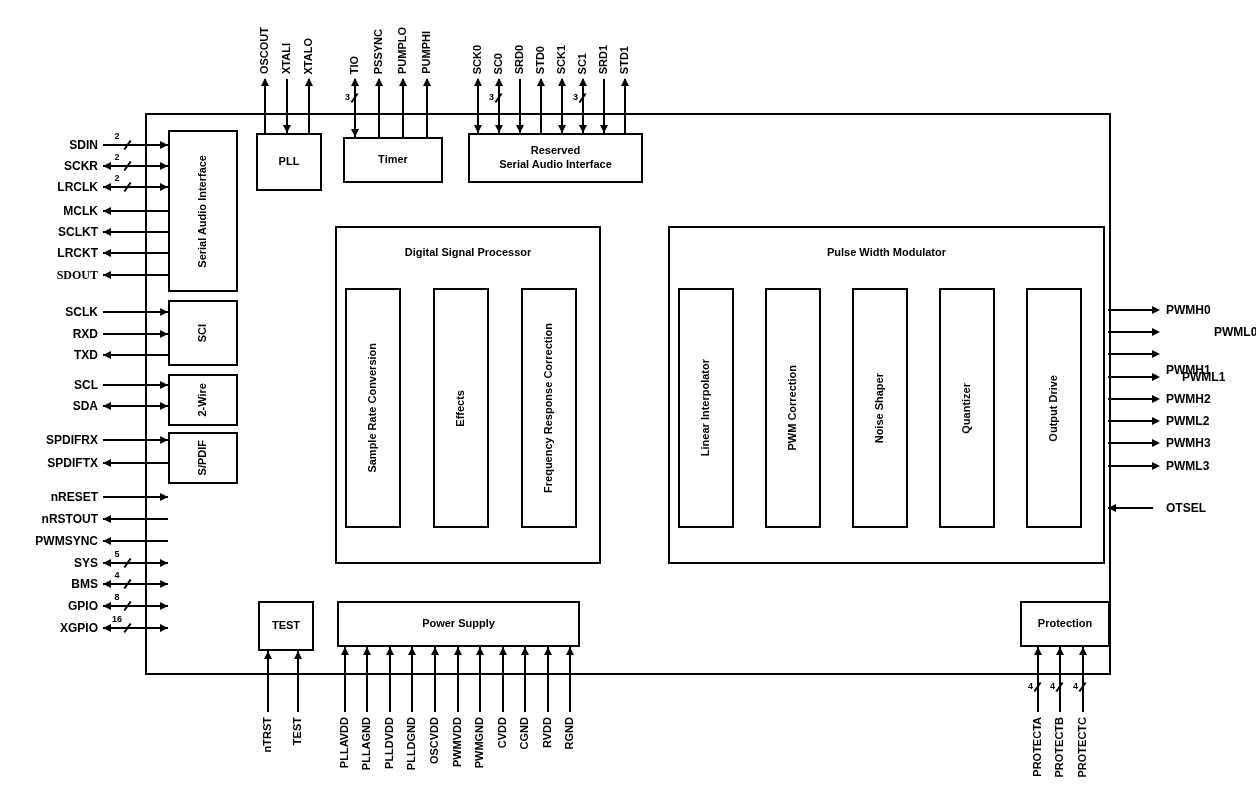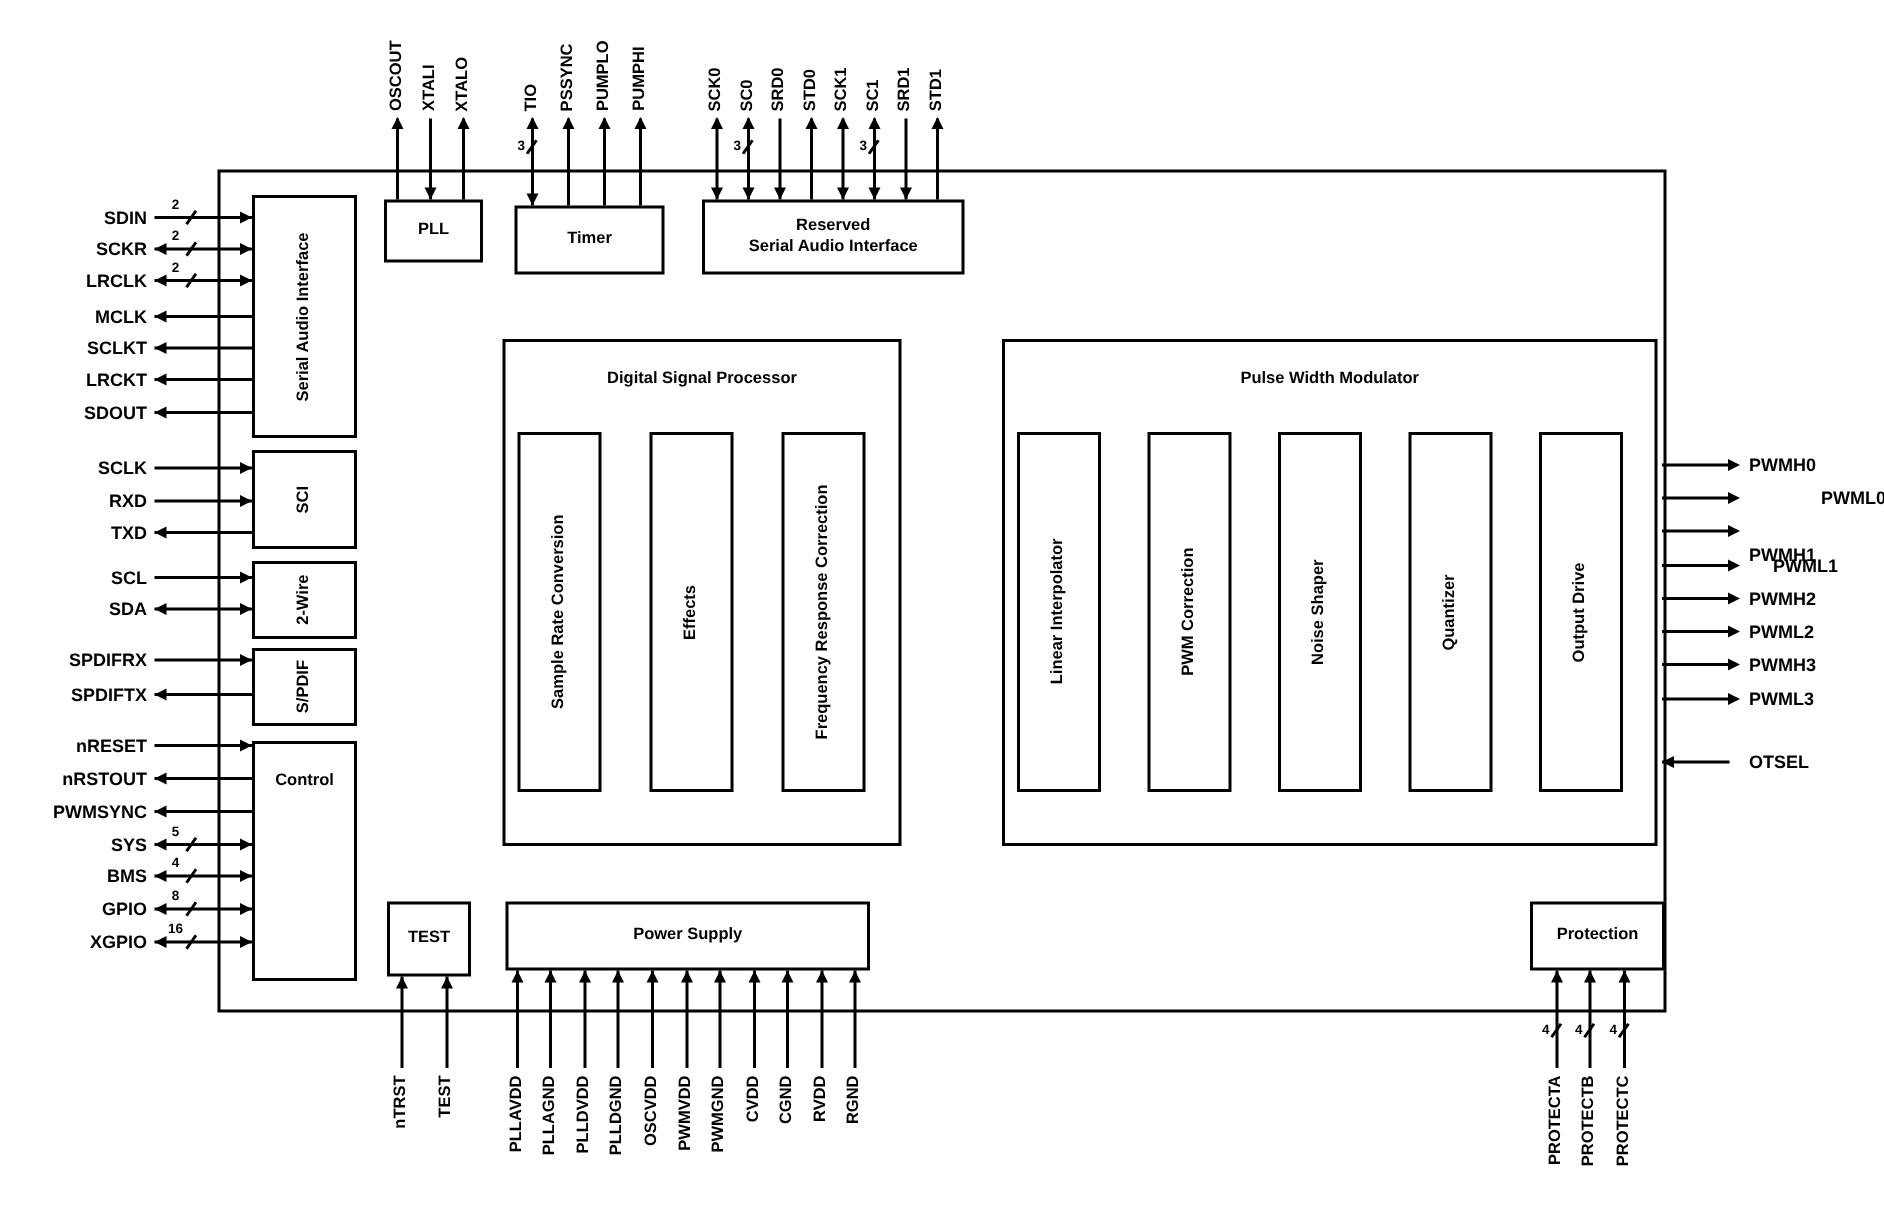--- a/index.html
+++ b/index.html
@@ -36,25 +36,22 @@
   </div>
   <div class="blk" style="left:168px;top:300px;width:70px;height:66px">
     <span class="vtext">SCI</span>
   </div>
   <div class="blk" style="left:168px;top:374px;width:70px;height:52px">
     <span class="vtext">2-Wire</span>
   </div>
   <div class="blk" style="left:168px;top:432px;width:70px;height:52px">
     <span class="vtext">S/PDIF</span>
   </div>
-  <div class="blk" style="left:168px;top:494px;width:70px;height:160px;align-items:flex-start;padding-top:18px">
-    <span>Control</span>
-  </div>
-
-  <div class="blk" style="left:256px;top:133px;width:66px;height:42px">
+
+  <div class="blk" style="left:256px;top:133px;width:66px;height:58px">
     <span>PLL</span>
   </div>
   <div class="blk" style="left:468px;top:133px;width:175px;height:50px;flex-direction:column">
     <span>Reserved</span>
     <span>Serial Audio Interface</span>
   </div>
   <div class="blk" style="left:343px;top:137px;width:100px;height:46px">
     <span>Timer</span>
   </div>
 
@@ -121,21 +118,21 @@
     <div class="arr arr-l" style="left: 103px; top: 207px;"></div>
     <div class="plabel r" style="left: 10px; top: 203px; width: 88px;">MCLK</div>
     <div class="hline" style="left: 103px; top: 231px; width: 65px;"></div>
     <div class="arr arr-l" style="left: 103px; top: 228px;"></div>
     <div class="plabel r" style="left: 10px; top: 224px; width: 88px;">SCLKT</div>
     <div class="hline" style="left: 103px; top: 252px; width: 65px;"></div>
     <div class="arr arr-l" style="left: 103px; top: 249px;"></div>
     <div class="plabel r" style="left: 10px; top: 245px; width: 88px;">LRCKT</div>
     <div class="hline" style="left: 103px; top: 274px; width: 65px;"></div>
     <div class="arr arr-l" style="left: 103px; top: 271px;"></div>
-    <div class="plabel r" style="left: 10px; top: 267px; width: 88px;">SDOUT</div>
+    <div class="plabel r" style="left: 10px; top: 267px; width: 88px; font-family: Liberation Serif, serif;">SDOUT</div>
     <div class="hline" style="left: 103px; top: 311px; width: 65px;"></div>
     <div class="arr arr-r" style="left: 160px; top: 308px;"></div>
     <div class="plabel r" style="left: 10px; top: 304px; width: 88px;">SCLK</div>
     <div class="hline" style="left: 103px; top: 333px; width: 65px;"></div>
     <div class="arr arr-r" style="left: 160px; top: 330px;"></div>
     <div class="plabel r" style="left: 10px; top: 326px; width: 88px;">RXD</div>
     <div class="hline" style="left: 103px; top: 354px; width: 65px;"></div>
     <div class="arr arr-l" style="left: 103px; top: 351px;"></div>
     <div class="plabel r" style="left: 10px; top: 347px; width: 88px;">TXD</div>
     <div class="hline" style="left: 103px; top: 384px; width: 65px;"></div>

